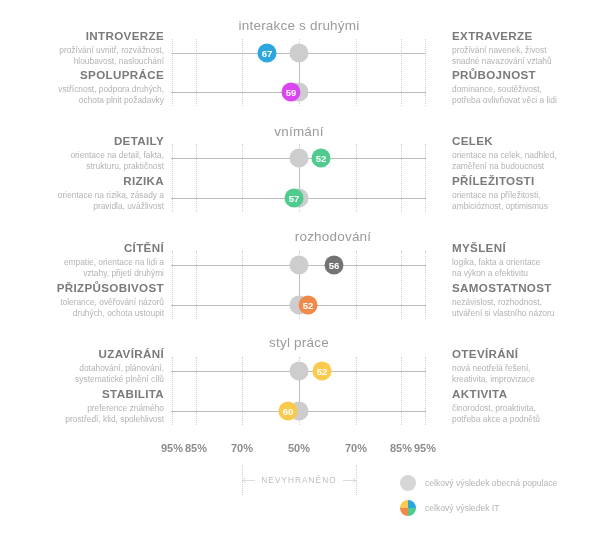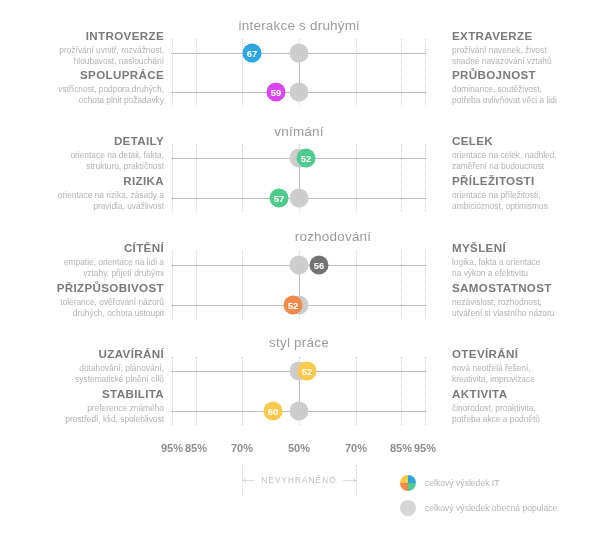--- a/index.html
+++ b/index.html
@@ -76,21 +76,21 @@
     color:#ffffff;
     font-size:9.5px;
     font-weight:bold;
     line-height:1;
   }
   .marker.pop{
     width:19px;height:19px;
     background:#cdcdcd;
   }
   .marker.val{
-    width:19px;height:19px;
+    width:19px;height:19px;margin-left:15px;
   }
 
   
   .tick{
     position:absolute;
     font-size:11px;
     color:#8d8d8d;
     font-weight:bold;
     transform:translateX(-50%);
     white-space:nowrap;
@@ -282,26 +282,26 @@
       <svg viewBox="0 0 22 9" class="arrow">
         <path d="M0.5 4.5 L22 4.5 M0.5 4.5 L6 0.8 M0.5 4.5 L6 8.2" stroke="#c6c6c6" stroke-width="1" fill="none"></path>
       </svg>
       <div class="nev-label">NEVYHRANĚNO</div>
       <svg viewBox="0 0 22 9" class="arrow">
         <path d="M21.5 4.5 L0 4.5 M21.5 4.5 L16 0.8 M21.5 4.5 L16 8.2" stroke="#c6c6c6" stroke-width="1" fill="none"></path>
       </svg>
     </div>
     <div class="legend">
       <div class="legend-row">
+        <div class="legend-swatch" style="background: rgb(214, 214, 214);"></div>
+        <div class="legend-text">celkový výsledek obecná populace</div>
+      </div>
+      <div class="legend-row">
         <div class="legend-swatch">
           <div class="q q1" style="background: rgb(251, 201, 75);"></div>
           <div class="q q2" style="background: rgb(43, 166, 222);"></div>
           <div class="q q3" style="background: rgb(240, 138, 75);"></div>
           <div class="q q4" style="background: rgb(78, 203, 141);"></div>
         </div>
         <div class="legend-text">celkový výsledek IT</div>
       </div>
-      <div class="legend-row">
-        <div class="legend-swatch" style="background: rgb(214, 214, 214);"></div>
-        <div class="legend-text">celkový výsledek obecná populace</div>
-      </div>
     </div>
   </div>
 
 </body></html>

